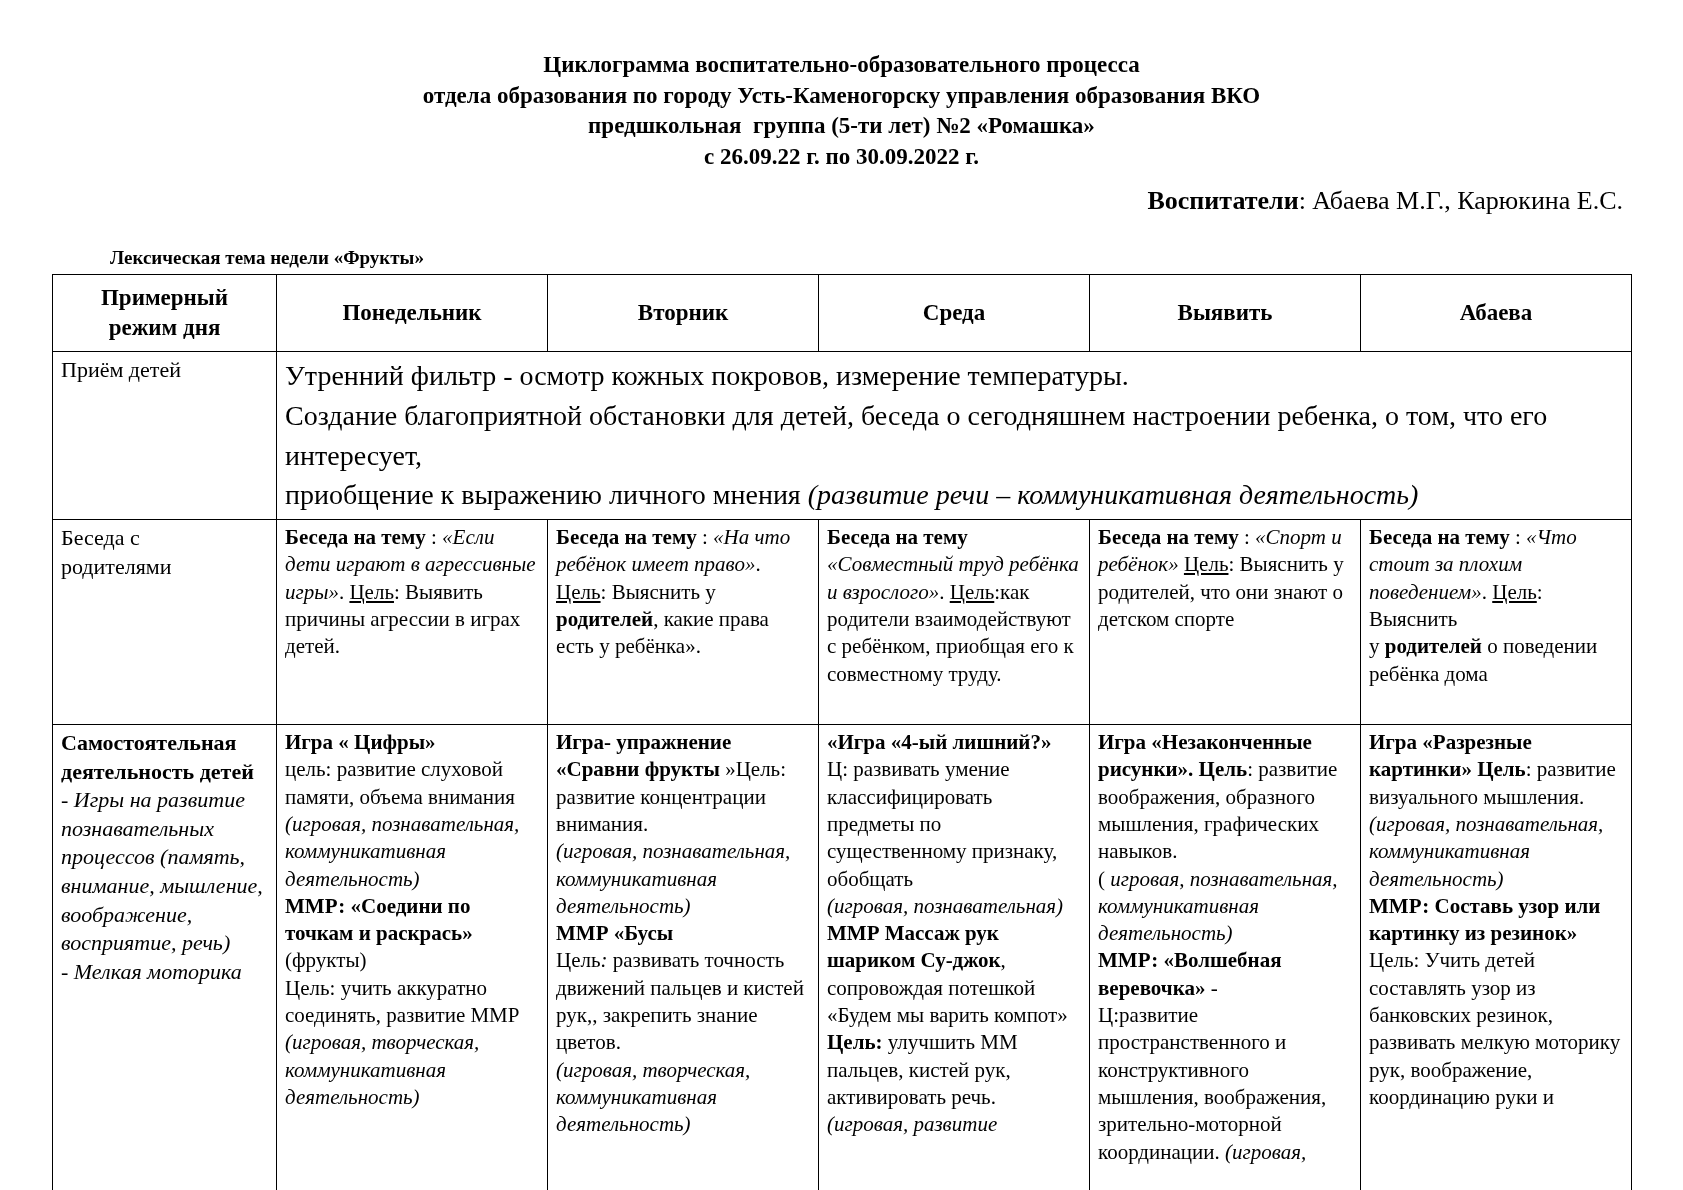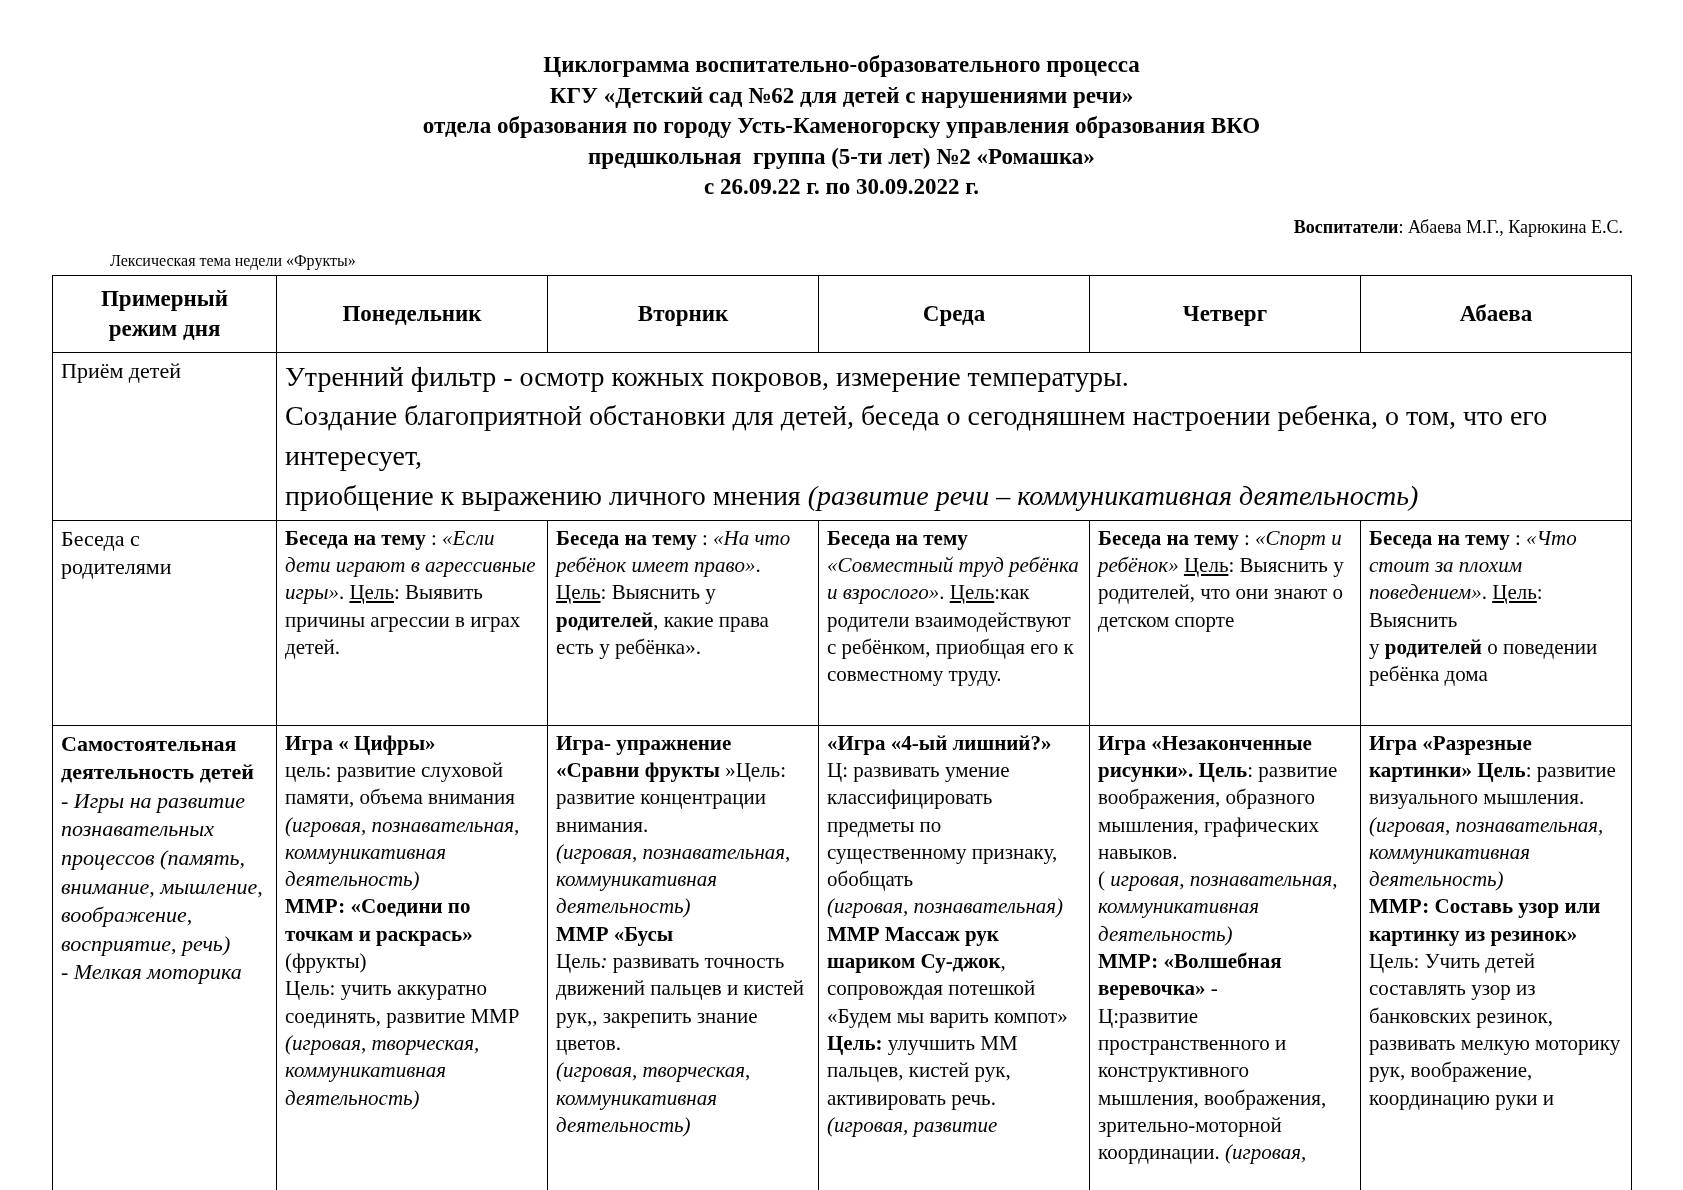--- a/index.html
+++ b/index.html
@@ -24,29 +24,29 @@
   .doc-header {
     text-align: center;
     font-weight: bold;
     font-size: 23px;
     line-height: 1.33;
     padding-top: 50px;
   }
   .doc-header .line { display: block; white-space: pre; }
   .teachers-line {
     text-align: right;
-    font-size: 18px;
+    font-size: 26px;
     margin-top: 14px;
     padding-right: 8px;
   }
   .teachers-line .lbl { font-weight: bold; }
   .lex-theme {
-    font-size: 16px;
-    font-weight: normal;
-    margin-top: 14px;
+    font-size: 19px;
+    font-weight: bold;
+    margin-top: 31px;
     padding-left: 58px;
   }
   table.cyclogram {
     width: 1578px;
     border-collapse: collapse;
     table-layout: fixed;
     margin-top: 5px;
     font-size: 21px;
     line-height: 1.30;
   }
@@ -87,40 +87,39 @@
   .r2 td { height: 196px; }
   .r3 td { height: 470px; }
 </style>
 </head>
 <body>
 
 <div class="page">
 
   <div class="doc-header">
     <span class="line">Циклограмма воспитательно-образовательного процесса</span>
-    <span class="line">КГУ «Детский сад №62 для детей с нарушениями речи»</span>
     <span class="line">отдела образования по городу Усть-Каменогорску управления образования ВКО</span>
     <span class="line">предшкольная  группа (5-ти лет) №2 «Ромашка»</span>
     <span class="line">с 26.09.22 г. по 30.09.2022 г.</span>
   </div>
 
   <div class="teachers-line">
     <span class="lbl">Воспитатели</span><span>: Абаева М.Г., Карюкина Е.С.</span>
   </div>
 
   <div class="lex-theme">Лексическая тема недели  «Фрукты»</div>
 
   <table class="cyclogram">
     <thead>
       <tr>
         <th class="col-regime">Примерный<br>режим дня</th>
         <th class="col-day">Понедельник</th>
         <th class="col-day">Вторник</th>
         <th class="col-day">Среда</th>
-        <th class="col-day">Четверг</th>
+        <th class="col-day">Выявить</th>
         <th class="col-day">Абаева</th>
       </tr>
     </thead>
     <tbody>
 
       <tr class="r1">
         <td class="regime-cell">Приём детей</td>
         <td class="wide-cell" colspan="5">Утренний фильтр - осмотр кожных покровов, измерение температуры.<br>Создание благоприятной обстановки для детей, беседа о сегодняшнем настроении ребенка, о том, что его интересует,<br>приобщение к выражению личного мнения <span class="i">(развитие речи – коммуникативная деятельность)</span></td>
       </tr>
 

